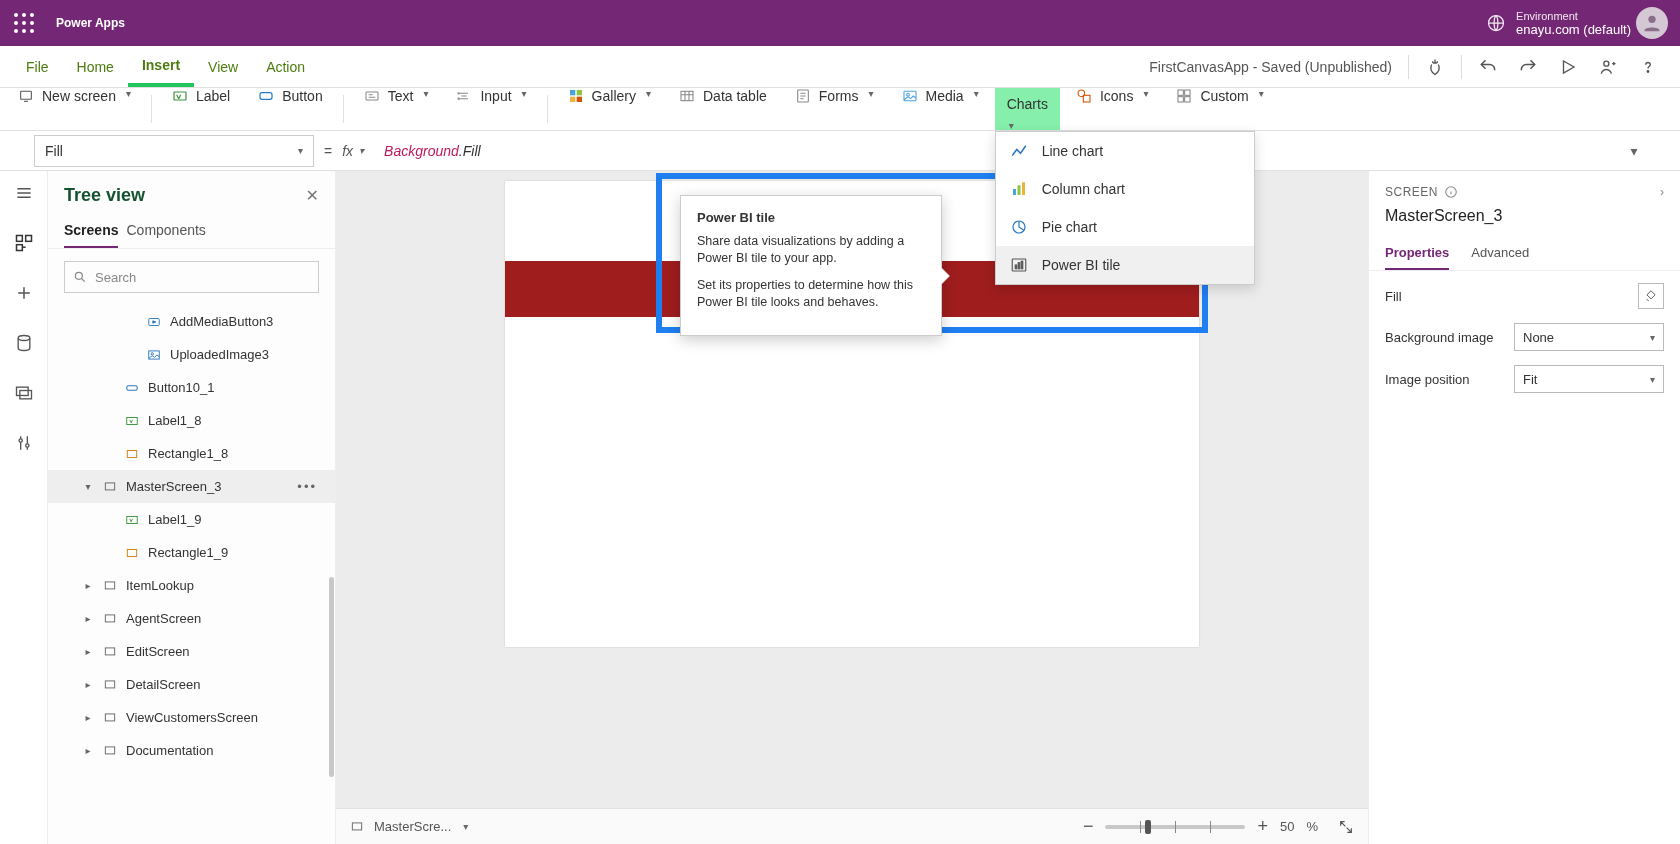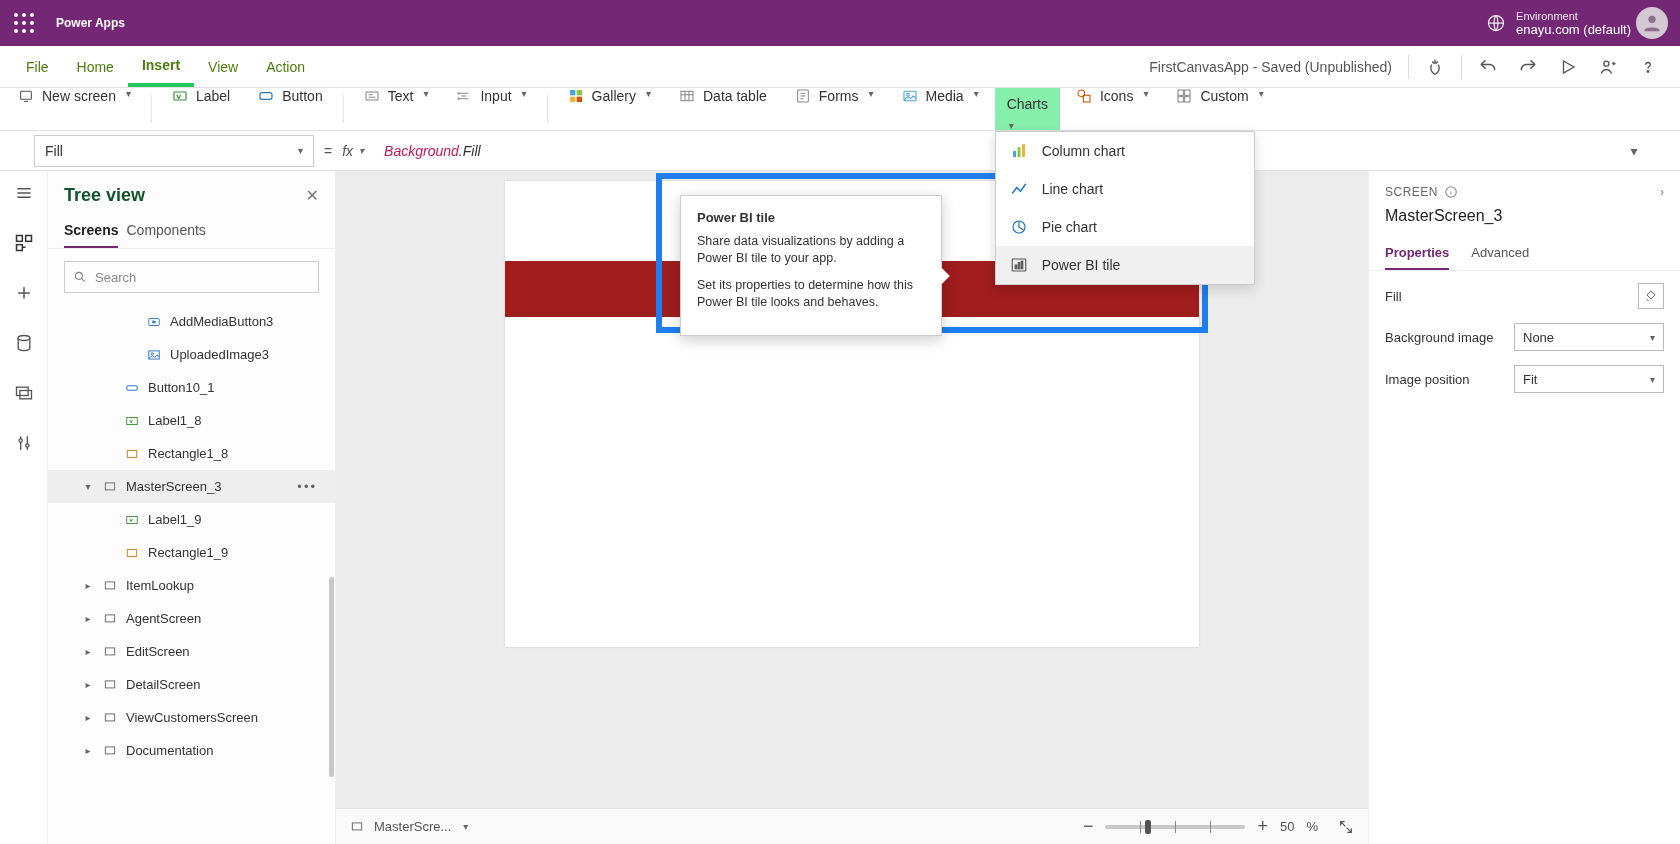--- a/index.html
+++ b/index.html
@@ -281,35 +281,35 @@
         <rect x="4" y="12" width="4" height="8" fill="#4aa3df"></rect>
         <rect x="10" y="7" width="4" height="13" fill="#8cc63f"></rect>
         <rect x="16" y="3" width="4" height="17" fill="#f0b23e"></rect>
       </svg>
     <span>Charts</span>
     <span class="chev">▾</span>
 
     <div class="charts-dropdown">
       <div class="dd-item">
         <span class="dd-icon">
+            <svg width="18" height="18" viewBox="0 0 24 24" fill="none" stroke="#2b77c0" stroke-width="2">
+              <path d="M3 18l6-8 5 5 7-10"></path>
+            </svg>
+          </span>
+        <span>Line chart</span>
+      </div>
+      <div class="dd-item">
+        <span class="dd-icon">
             <svg width="18" height="18" viewBox="0 0 24 24">
               <rect x="4" y="12" width="4" height="8" fill="#4aa3df"></rect>
               <rect x="10" y="7" width="4" height="13" fill="#8cc63f"></rect>
               <rect x="16" y="3" width="4" height="17" fill="#f0b23e"></rect>
             </svg>
           </span>
         <span>Column chart</span>
-      </div>
-      <div class="dd-item">
-        <span class="dd-icon">
-            <svg width="18" height="18" viewBox="0 0 24 24" fill="none" stroke="#2b77c0" stroke-width="2">
-              <path d="M3 18l6-8 5 5 7-10"></path>
-            </svg>
-          </span>
-        <span>Line chart</span>
       </div>
       <div class="dd-item">
         <span class="dd-icon">
             <svg width="18" height="18" viewBox="0 0 24 24" fill="none" stroke="#2b77c0" stroke-width="1.6">
               <circle cx="12" cy="12" r="8"></circle>
               <path d="M12 4v8l6 4"></path>
             </svg>
           </span>
         <span>Pie chart</span>
       </div>

